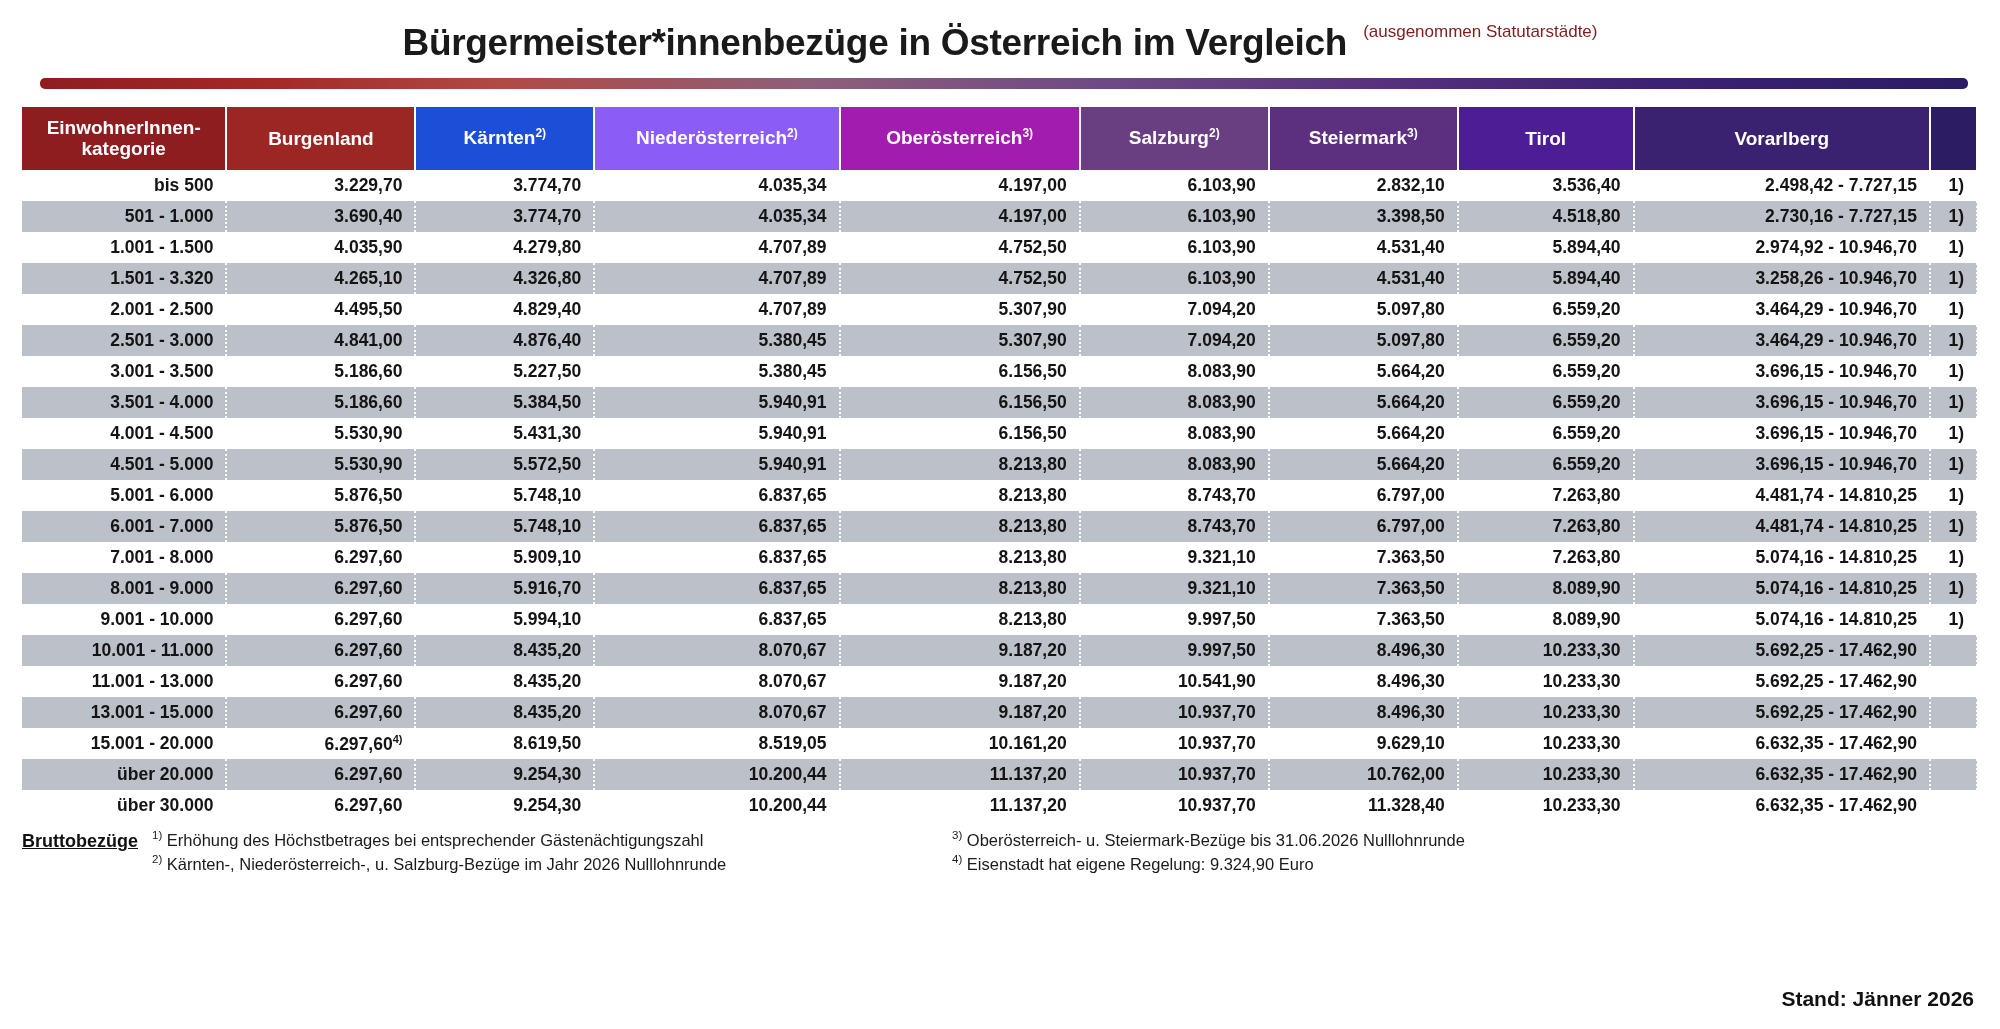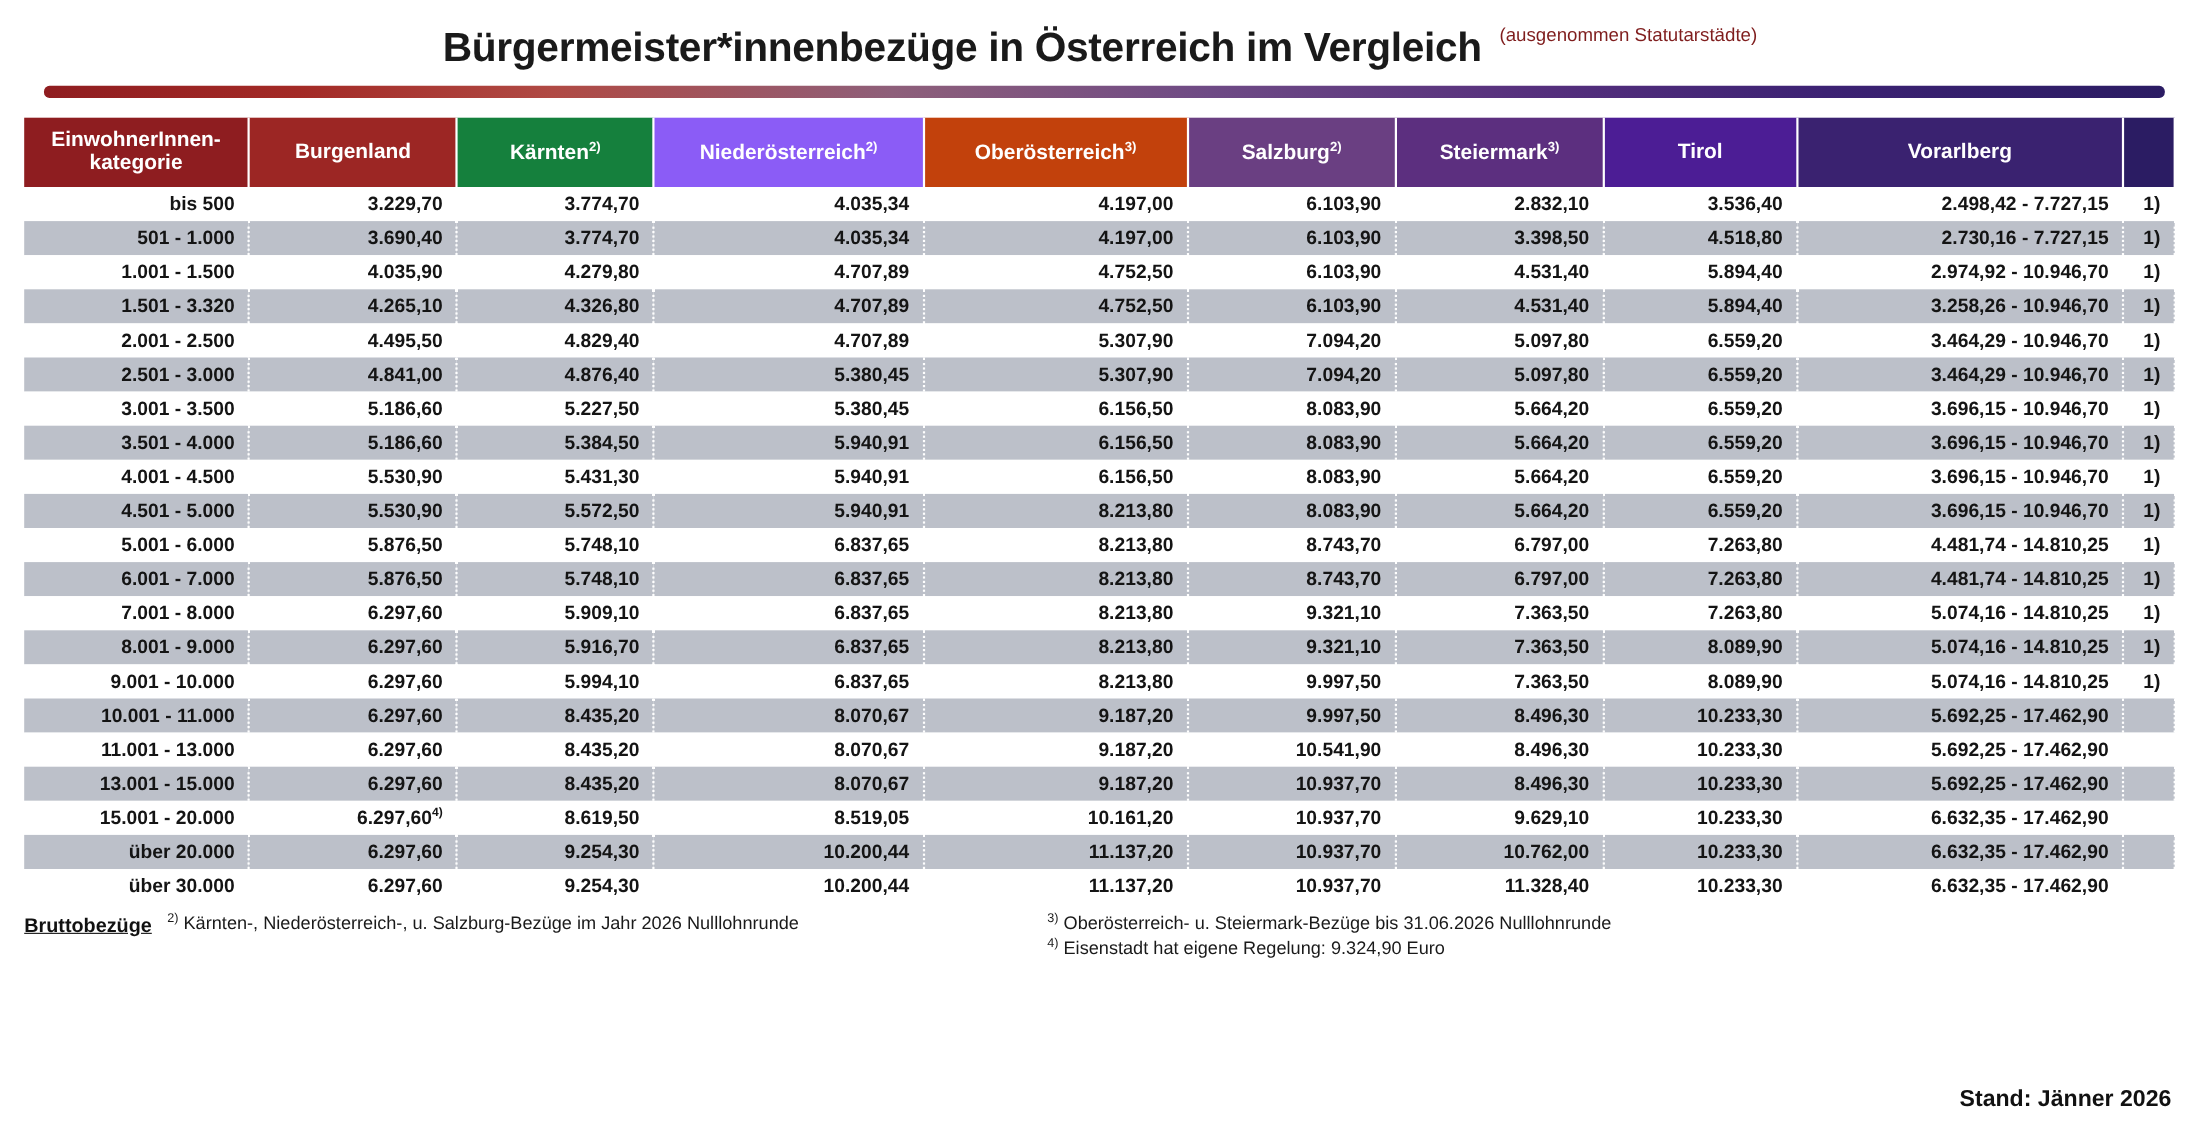--- a/index.html
+++ b/index.html
@@ -125,23 +125,23 @@
   col.c-ooe  { width: 235px; }
   col.c-szg  { width: 185px; }
   col.c-stm  { width: 185px; }
   col.c-tir  { width: 172px; }
   col.c-vbg  { width: 290px; }
   col.c-fn   { width: 46px; }
 
   
   th.h0 { background: #8e1d20; }
   th.h1 { background: #9c2624; }
-  th.h2 { background: #15803d; margin-left: 20px; }
+  th.h2 { background: #1d4ed8; margin-left: 20px; }
   th.h3 { background: #8b5cf6; }
-  th.h4 { background: #c2410c; }
+  th.h4 { background: #a21caf; }
   th.h5 { background: #6a3f82; }
   th.h6 { background: #5c2f7f; }
   th.h7 { background: #4c1d95; }
   th.h8 { background: #3a2270; }
   th.h9 { background: #2b1c63; }
 
   
   .footer {
     margin-top: 8px;
     display: flex;
@@ -497,20 +497,24 @@
           </tr>
         </tbody>
     </table>
   </div>
 
   <div class="footer">
     <div class="brutto">Bruttobezüge</div>
     <div class="notes">
       <div class="notes-col left">
         <div class="note">
+          <sup>1)</sup>
+          <span>Erhöhung des Höchstbetrages bei entsprechender Gästenächtigungszahl</span>
+        </div>
+        <div class="note">
           <sup>2)</sup>
           <span>Kärnten-, Niederösterreich-, u. Salzburg-Bezüge im Jahr 2026 Nulllohnrunde</span>
         </div>
       </div>
       <div class="notes-col right">
         <div class="note">
           <sup>3)</sup>
           <span>Oberösterreich- u. Steiermark-Bezüge bis 31.06.2026 Nulllohnrunde</span>
         </div>
         <div class="note">

